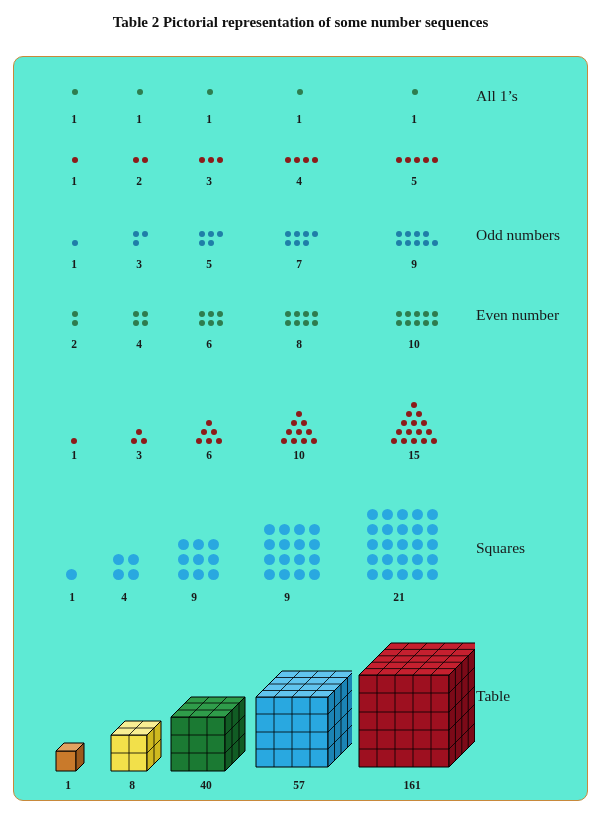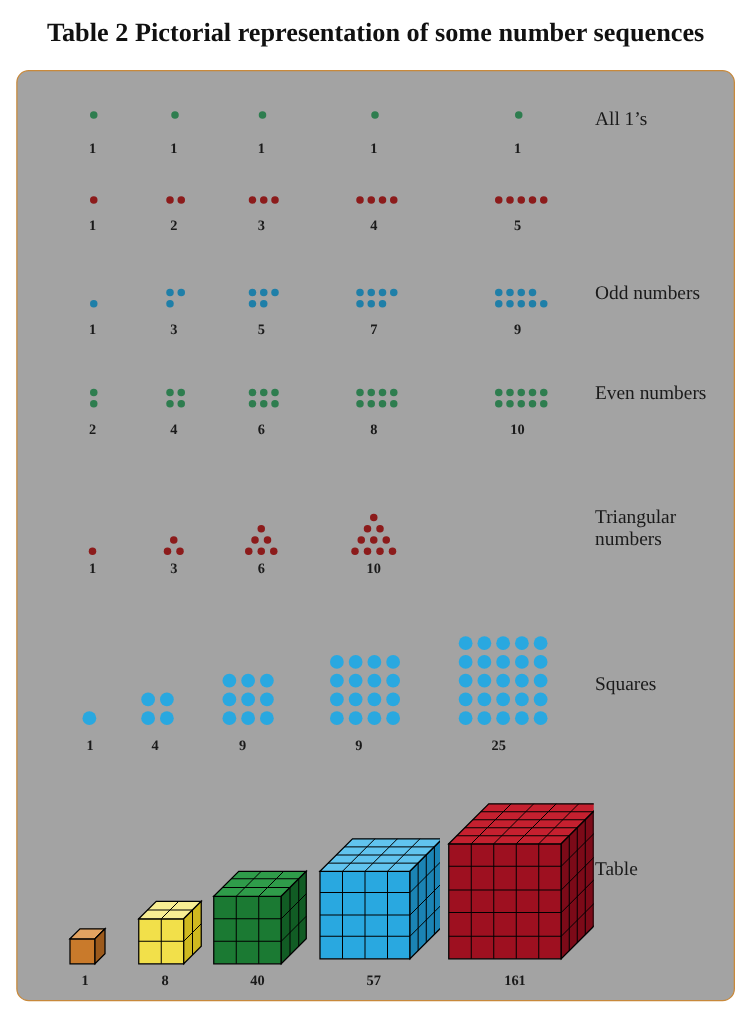--- a/index.html
+++ b/index.html
@@ -10,32 +10,32 @@
   body {
     width: 601px;
     height: 816px;
     font-family: "Liberation Serif", serif;
     position: relative;
     overflow: hidden;
   }
   #title {
     text-align: center;
     font-weight: bold;
-    font-size: 21px;
+    font-size: 15px;
     color: #111111;
     padding-top: 14px;
     font-family: "Liberation Serif", serif;
   }
   #panel {
     position: absolute;
     left: 13px;
     top: 56px;
     width: 575px;
     height: 745px;
-    background: #a3a3a3;
+    background: #5eead4;
     border: 1.5px solid #c8893b;
     border-radius: 10px;
     box-sizing: border-box;
   }
   .row {
     position: absolute;
     left: 0;
     width: 100%;
   }
   .label {
@@ -200,21 +200,21 @@
         <span class="dot" style="left:21px;top:18px;width:6px;height:6px;background:#1f7fa8;"></span>
         <span class="dot" style="left:30px;top:18px;width:6px;height:6px;background:#1f7fa8;"></span>
         <span class="dot" style="left:39px;top:18px;width:6px;height:6px;background:#1f7fa8;"></span>
         <span class="dot" style="left:48px;top:18px;width:6px;height:6px;background:#1f7fa8;"></span>
       </div>
       <div class="num">9</div>
     </div>
   </div>
 
   <div class="row" style="top:245px;height:62px;">
-    <div class="label" style="top:4px;">Even numbers</div>
+    <div class="label" style="top:4px;">Even number</div>
     <div class="cell" style="left:20px;top:0;width:80px;">
       <div class="fig" style="width:60px;height:34px;">
         <span class="dot" style="left:28px;top:9px;width:6px;height:6px;background:#2e7d4f;"></span>
         <span class="dot" style="left:28px;top:18px;width:6px;height:6px;background:#2e7d4f;"></span>
       </div>
       <div class="num">2</div>
     </div>
     <div class="cell" style="left:85px;top:0;width:80px;">
       <div class="fig" style="width:60px;height:34px;">
         <span class="dot" style="left:24px;top:9px;width:6px;height:6px;background:#2e7d4f;"></span>
@@ -259,21 +259,20 @@
         <span class="dot" style="left:21px;top:18px;width:6px;height:6px;background:#2e7d4f;"></span>
         <span class="dot" style="left:30px;top:18px;width:6px;height:6px;background:#2e7d4f;"></span>
         <span class="dot" style="left:39px;top:18px;width:6px;height:6px;background:#2e7d4f;"></span>
         <span class="dot" style="left:48px;top:18px;width:6px;height:6px;background:#2e7d4f;"></span>
       </div>
       <div class="num">10</div>
     </div>
   </div>
 
   <div class="row" style="top:330px;height:90px;">
-    <div class="label" style="top:18px;">Triangular numbers</div>
     <div class="cell" style="left:20px;top:0;width:80px;">
       <div class="fig" style="width:70px;height:60px;">
         <span class="dot" style="left:32px;top:51px;width:6px;height:6px;background:#8c1b1b;"></span>
       </div>
       <div class="num">1</div>
     </div>
     <div class="cell" style="left:85px;top:0;width:80px;">
       <div class="fig" style="width:70px;height:60px;">
         <span class="dot" style="left:32px;top:42px;width:6px;height:6px;background:#8c1b1b;"></span>
         <span class="dot" style="left:27px;top:51px;width:6px;height:6px;background:#8c1b1b;"></span>
@@ -299,20 +298,40 @@
         <span class="dot" style="left:37px;top:33px;width:6px;height:6px;background:#8c1b1b;"></span>
         <span class="dot" style="left:22px;top:42px;width:6px;height:6px;background:#8c1b1b;"></span>
         <span class="dot" style="left:32px;top:42px;width:6px;height:6px;background:#8c1b1b;"></span>
         <span class="dot" style="left:42px;top:42px;width:6px;height:6px;background:#8c1b1b;"></span>
         <span class="dot" style="left:17px;top:51px;width:6px;height:6px;background:#8c1b1b;"></span>
         <span class="dot" style="left:27px;top:51px;width:6px;height:6px;background:#8c1b1b;"></span>
         <span class="dot" style="left:37px;top:51px;width:6px;height:6px;background:#8c1b1b;"></span>
         <span class="dot" style="left:47px;top:51px;width:6px;height:6px;background:#8c1b1b;"></span>
       </div>
       <div class="num">10</div>
+    </div>
+    <div class="cell" style="left:360px;top:0;width:80px;">
+      <div class="fig" style="width:70px;height:60px;">
+        <span class="dot" style="left:32px;top:15px;width:6px;height:6px;background:#8c1b1b;"></span>
+        <span class="dot" style="left:27px;top:24px;width:6px;height:6px;background:#8c1b1b;"></span>
+        <span class="dot" style="left:37px;top:24px;width:6px;height:6px;background:#8c1b1b;"></span>
+        <span class="dot" style="left:22px;top:33px;width:6px;height:6px;background:#8c1b1b;"></span>
+        <span class="dot" style="left:32px;top:33px;width:6px;height:6px;background:#8c1b1b;"></span>
+        <span class="dot" style="left:42px;top:33px;width:6px;height:6px;background:#8c1b1b;"></span>
+        <span class="dot" style="left:17px;top:42px;width:6px;height:6px;background:#8c1b1b;"></span>
+        <span class="dot" style="left:27px;top:42px;width:6px;height:6px;background:#8c1b1b;"></span>
+        <span class="dot" style="left:37px;top:42px;width:6px;height:6px;background:#8c1b1b;"></span>
+        <span class="dot" style="left:47px;top:42px;width:6px;height:6px;background:#8c1b1b;"></span>
+        <span class="dot" style="left:12px;top:51px;width:6px;height:6px;background:#8c1b1b;"></span>
+        <span class="dot" style="left:22px;top:51px;width:6px;height:6px;background:#8c1b1b;"></span>
+        <span class="dot" style="left:32px;top:51px;width:6px;height:6px;background:#8c1b1b;"></span>
+        <span class="dot" style="left:42px;top:51px;width:6px;height:6px;background:#8c1b1b;"></span>
+        <span class="dot" style="left:52px;top:51px;width:6px;height:6px;background:#8c1b1b;"></span>
+      </div>
+      <div class="num">15</div>
     </div>
   </div>
 
   <div class="row" style="top:440px;height:110px;">
     <div class="label" style="top:42px;">Squares</div>
     <div class="cell" style="left:18px;top:0;width:80px;">
       <div class="fig" style="width:80px;height:92px;">
         <span class="dot" style="left:34px;top:72px;width:11px;height:11px;background:#29a8e0;"></span>
       </div>
       <div class="num">1</div>
@@ -382,21 +401,21 @@
         <span class="dot" style="left:33px;top:57px;width:11px;height:11px;background:#29a8e0;"></span>
         <span class="dot" style="left:48px;top:57px;width:11px;height:11px;background:#29a8e0;"></span>
         <span class="dot" style="left:63px;top:57px;width:11px;height:11px;background:#29a8e0;"></span>
         <span class="dot" style="left:78px;top:57px;width:11px;height:11px;background:#29a8e0;"></span>
         <span class="dot" style="left:18px;top:72px;width:11px;height:11px;background:#29a8e0;"></span>
         <span class="dot" style="left:33px;top:72px;width:11px;height:11px;background:#29a8e0;"></span>
         <span class="dot" style="left:48px;top:72px;width:11px;height:11px;background:#29a8e0;"></span>
         <span class="dot" style="left:63px;top:72px;width:11px;height:11px;background:#29a8e0;"></span>
         <span class="dot" style="left:78px;top:72px;width:11px;height:11px;background:#29a8e0;"></span>
       </div>
-      <div class="num">25</div>
+      <div class="num">21</div>
     </div>
   </div>
 
   <div class="row" style="top:578px;height:160px;">
     <div class="label" style="top:52px;">Table</div>
 
     <div class="cell" style="left:18px;top:0;width:72px;">
       <div class="fig" style="width:60px;height:142px;">
         <svg width="60" height="142" viewBox="0 0 60 142">
           <g transform="translate(18,100)">

